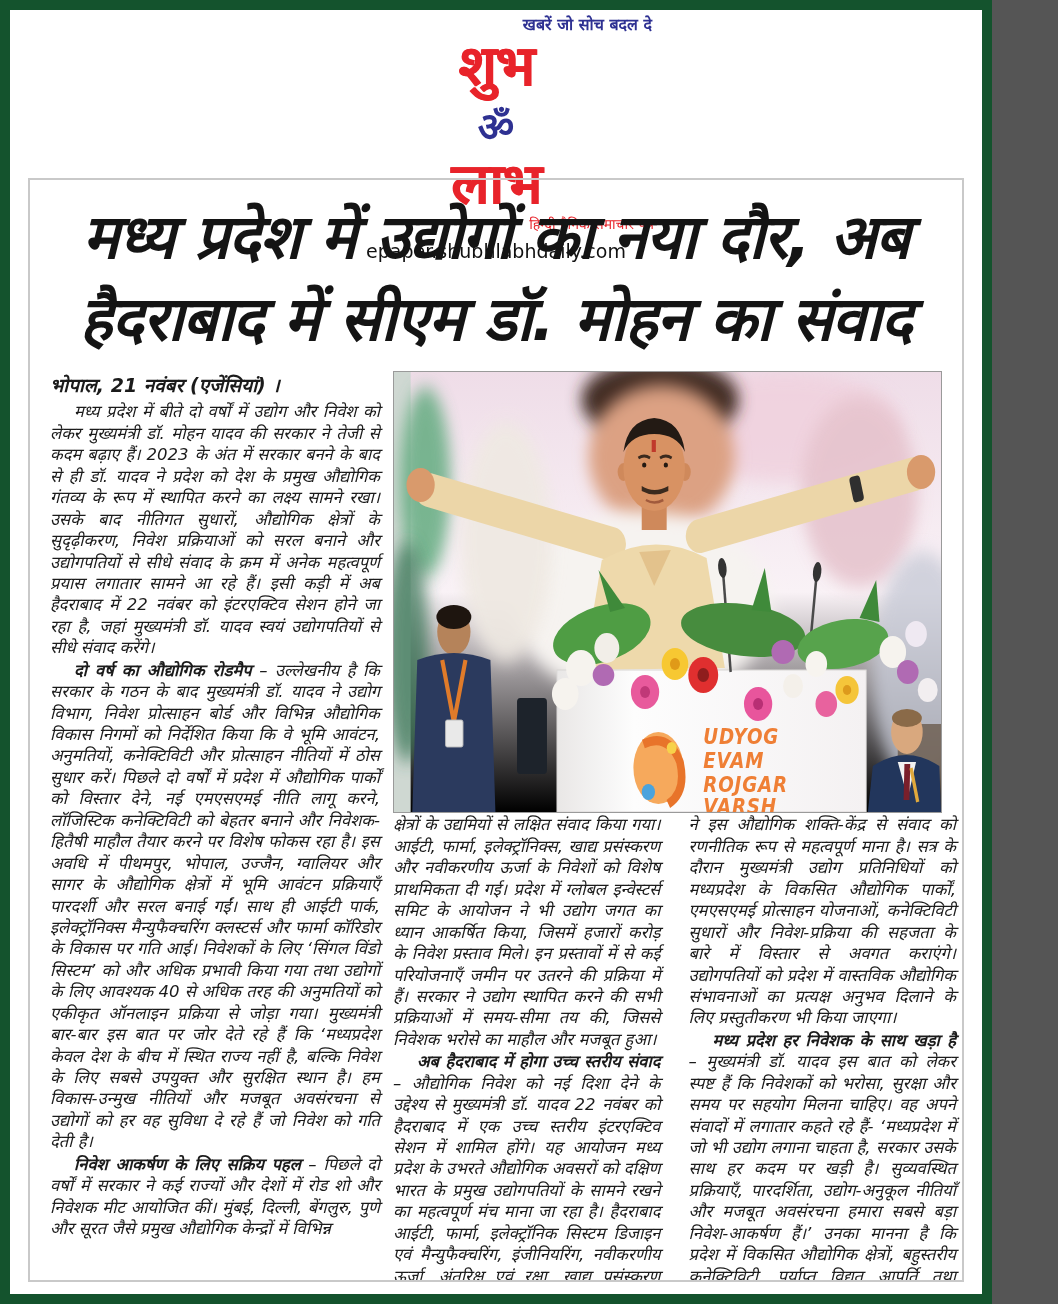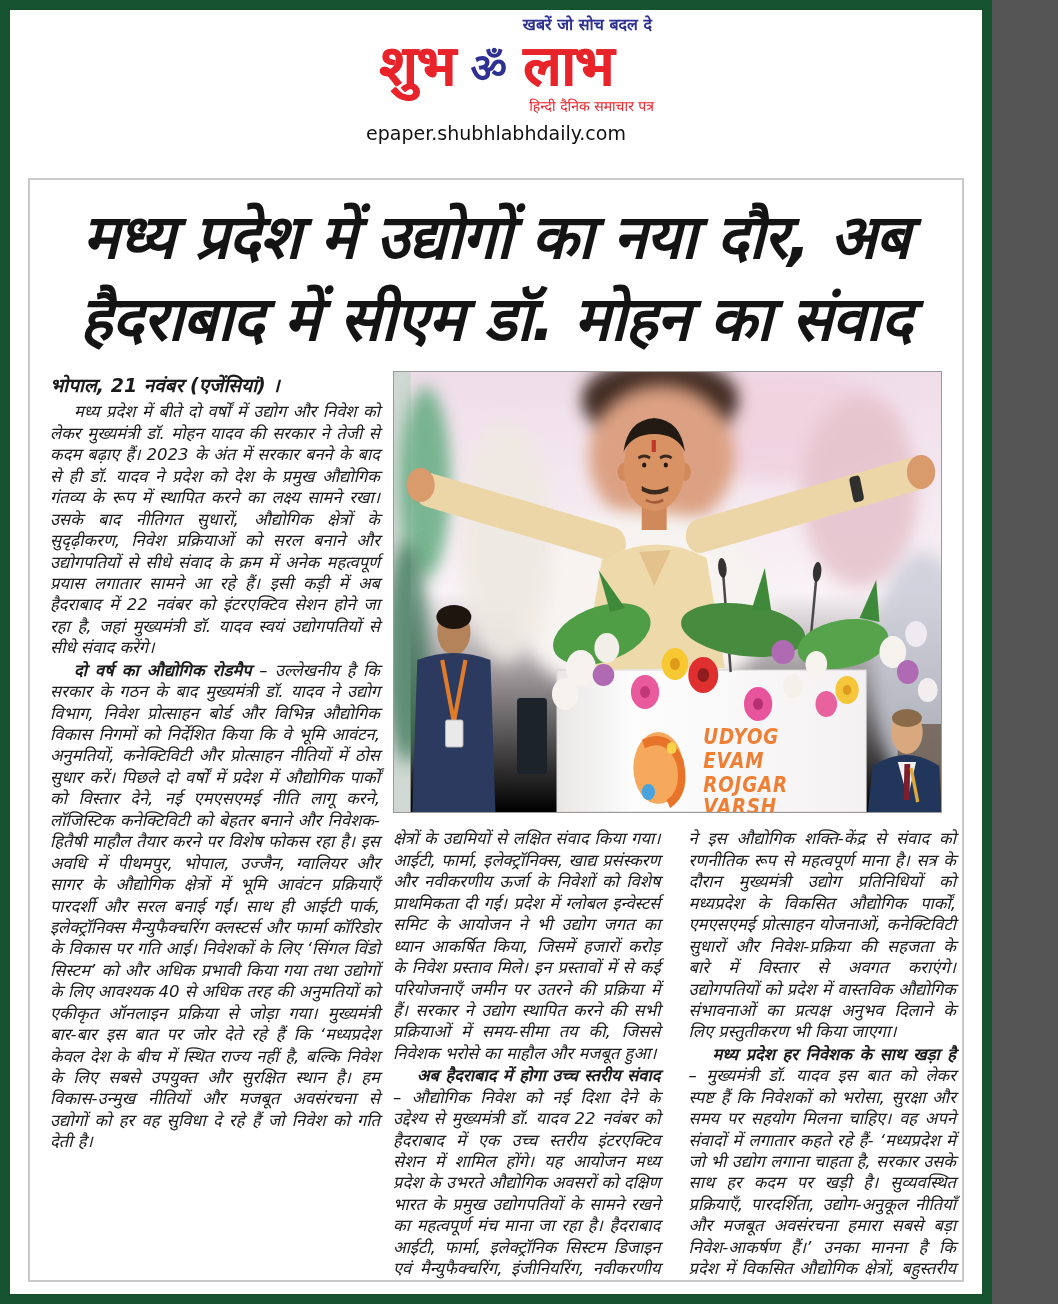--- a/index.html
+++ b/index.html
@@ -4,40 +4,40 @@
 <style>
   html,body{margin:0;padding:0;background:#555;}
   .page{width:992px;height:1304px;background:#14532d;padding:10px;box-sizing:border-box;position:relative;
         font-family:"DejaVu Sans","Liberation Sans",sans-serif;}
   .page-inner{background:#ffffff;width:100%;height:100%;position:relative;overflow:hidden;}
 
   
   .masthead{text-align:center;padding-top:6px;}
   .logo-block{display:inline-block;width:320px;text-align:center;}
   .logo-tagline{color:#2e3192;font-weight:bold;font-size:16px;text-align:right;padding-right:4px;line-height:18px;}
-  .logo-row{display:flex;align-items:center;justify-content:center;gap:16px;line-height:64px;}
+  .logo-row{display:flex;align-items:center;justify-content:center;gap:7px;line-height:64px;flex-direction:column;}
   .logo-word{color:#e8232a;font-weight:900;font-size:56px;letter-spacing:-1px;
              text-shadow:1px 0 0 #e8232a;}
   .ganesh{color:#2e3192;font-size:40px;font-weight:bold;line-height:40px;transform:translateY(2px);}
   .logo-subtitle{color:#e8232a;font-weight:normal;font-size:14px;text-align:right;padding-right:2px;line-height:17px;}
   .site-url{font-size:19px;color:#111;margin-top:5px;line-height:26px;}
   .edition-line{font-size:22px;color:#111;line-height:25px;}
 
   
   .article-box{position:absolute;left:18px;right:18px;top:168px;bottom:12px;
                border:2px solid #c9c9c9;box-sizing:border-box;padding:6px 20px 8px;overflow:hidden;font-style:italic;}
   .headline{font-size:61px;line-height:1.34;font-weight:900;color:#141414;text-align:center;
             margin:10px 0 12px;letter-spacing:-1px;}
   .content-row{display:flex;gap:13px;align-items:flex-start;}
   .col{width:330px;flex:none;font-size:16.5px;line-height:1.3;color:#1b1b1b;text-align:justify;}
   .col p{margin:0 0 1px;text-indent:24px;}
   .col .lead{font-weight:bold;}
   .art-dateline{text-align:left;font-weight:bold;font-size:19px;margin:2px 0 4px;line-height:24px;}
   .right-wrap{flex:1;min-width:0;}
-  .photo-frame{border:1px solid #9a9a9a;height:440px;overflow:hidden;background:#f5edf2;margin-bottom:15px;}
+  .photo-frame{border:1px solid #9a9a9a;height:440px;overflow:hidden;background:#f5edf2;margin-bottom:1px;}
   .photo-frame svg{display:block;width:100%;height:100%;}
   .bottom-cols{display:flex;gap:28px;}
   .bottom-cols .col{width:calc(50% - 7px);}
 </style>
 </head>
 <body>
 
 <div class="page">
   <div class="page-inner">
 
@@ -59,20 +59,21 @@
         <span>मध्य प्रदेश में उद्योगों का नया दौर, अब</span><br>
         <span>हैदराबाद में सीएम डॉ. मोहन का संवाद</span>
       </div>
 
       <div class="content-row">
 
         <div class="col">
           <div class="art-dateline">भोपाल, 21 नवंबर (एजेंसियां) ।</div>
           <p><span>मध्य प्रदेश में बीते दो वर्षों में उद्योग और निवेश को लेकर मुख्यमंत्री डॉ. मोहन यादव की सरकार ने तेजी से कदम बढ़ाए हैं। 2023 के अंत में सरकार बनने के बाद से ही डॉ. यादव ने प्रदेश को देश के प्रमुख औद्योगिक गंतव्य के रूप में स्थापित करने का लक्ष्य सामने रखा। उसके बाद नीतिगत सुधारों, औद्योगिक क्षेत्रों के सुदृढ़ीकरण, निवेश प्रक्रियाओं को सरल बनाने और उद्योगपतियों से सीधे संवाद के क्रम में अनेक महत्वपूर्ण प्रयास लगातार सामने आ रहे हैं। इसी कड़ी में अब हैदराबाद में 22 नवंबर को इंटरएक्टिव सेशन होने जा रहा है, जहां मुख्यमंत्री डॉ. यादव स्वयं उद्योगपतियों से सीधे संवाद करेंगे।</span></p>
           <p><span class="lead">दो वर्ष का औद्योगिक रोडमैप</span> <span>– उल्लेखनीय है कि सरकार के गठन के बाद मुख्यमंत्री डॉ. यादव ने उद्योग विभाग, निवेश प्रोत्साहन बोर्ड और विभिन्न औद्योगिक विकास निगमों को निर्देशित किया कि वे भूमि आवंटन, अनुमतियों, कनेक्टिविटी और प्रोत्साहन नीतियों में ठोस सुधार करें। पिछले दो वर्षों में प्रदेश में औद्योगिक पार्कों को विस्तार देने, नई एमएसएमई नीति लागू करने, लॉजिस्टिक कनेक्टिविटी को बेहतर बनाने और निवेशक-हितैषी माहौल तैयार करने पर विशेष फोकस रहा है। इस अवधि में पीथमपुर, भोपाल, उज्जैन, ग्वालियर और सागर के औद्योगिक क्षेत्रों में भूमि आवंटन प्रक्रियाएँ पारदर्शी और सरल बनाई गईं। साथ ही आईटी पार्क, इलेक्ट्रॉनिक्स मैन्युफैक्चरिंग क्लस्टर्स और फार्मा कॉरिडोर के विकास पर गति आई। निवेशकों के लिए ‘सिंगल विंडो सिस्टम’ को और अधिक प्रभावी किया गया तथा उद्योगों के लिए आवश्यक 40 से अधिक तरह की अनुमतियों को एकीकृत ऑनलाइन प्रक्रिया से जोड़ा गया। मुख्यमंत्री बार-बार इस बात पर जोर देते रहे हैं कि ‘मध्यप्रदेश केवल देश के बीच में स्थित राज्य नहीं है, बल्कि निवेश के लिए सबसे उपयुक्त और सुरक्षित स्थान है। हम विकास-उन्मुख नीतियों और मजबूत अवसंरचना से उद्योगों को हर वह सुविधा दे रहे हैं जो निवेश को गति देती है।</span></p>
+          <p><span class="lead">निवेश आकर्षण के लिए सक्रिय पहल</span> <span>– पिछले दो वर्षों में सरकार ने कई राज्यों और देशों में रोड शो और निवेशक मीट आयोजित कीं। मुंबई, दिल्ली, बेंगलुरु, पुणे और सूरत जैसे प्रमुख औद्योगिक केन्द्रों में विभिन्न</span></p>
         </div>
 
         <div class="right-wrap">
           <div class="photo-frame">
             <svg viewBox="0 0 658 440" preserveAspectRatio="none">
               <defs>
                 <filter id="b8" x="-40%" y="-40%" width="180%" height="180%">
                     <feGaussianBlur stdDeviation="9"></feGaussianBlur>
                   </filter>
                 <filter id="b4" x="-40%" y="-40%" width="180%" height="180%">

